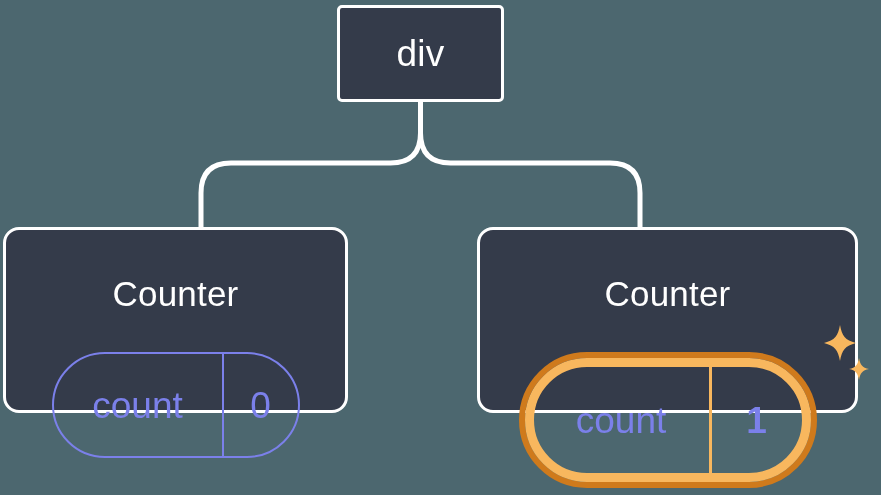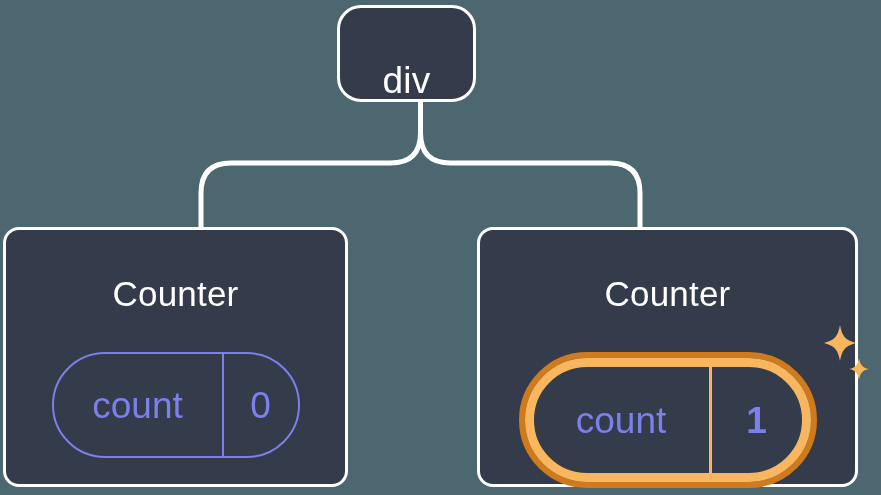--- a/index.html
+++ b/index.html
@@ -35,35 +35,35 @@
     background: #343b4a;
     border: 3px solid #ffffff;
     display: flex;
     flex-direction: column;
     align-items: center;
   }
 
   .node-root {
     left: 337px;
     top: 5px;
-    width: 139px;
+    width: 167px;
     height: 97px;
-    border-radius: 24px;
-    justify-content: flex-end;
+    border-radius: 5px;
+    justify-content: center;
   }
   .node-root .node-title {
     font-size: 37px;
     line-height: 1;
     color: #ffffff;
     letter-spacing: 0.3px;
   }
 
   .node-child {
     top: 227px;
-    height: 260px;
+    height: 186px;
     border-radius: 16px;
     padding-top: 46px;
   }
   .node-left  { left: 3px;   width: 345px; }
   .node-right { left: 477px; width: 381px; }
 
   .node-child .node-title {
     font-size: 35px;
     line-height: 1;
     color: #ffffff;

